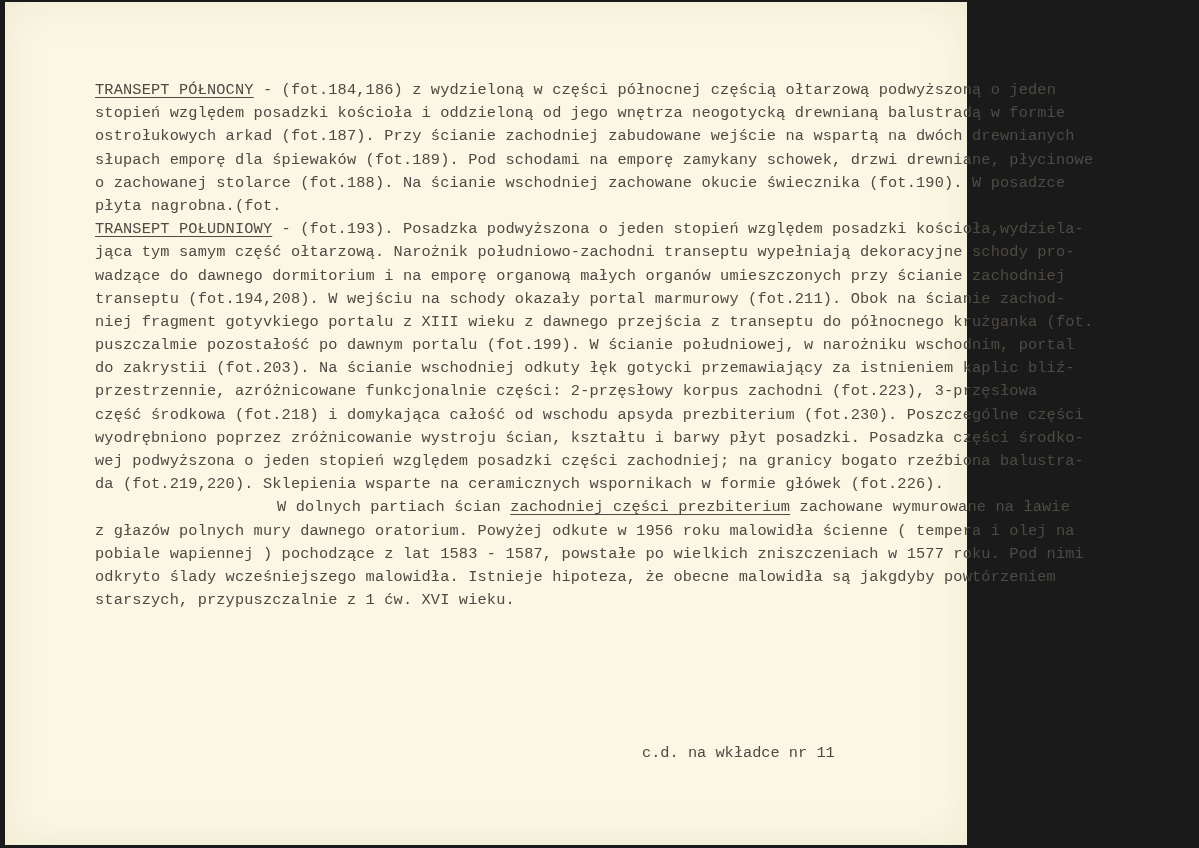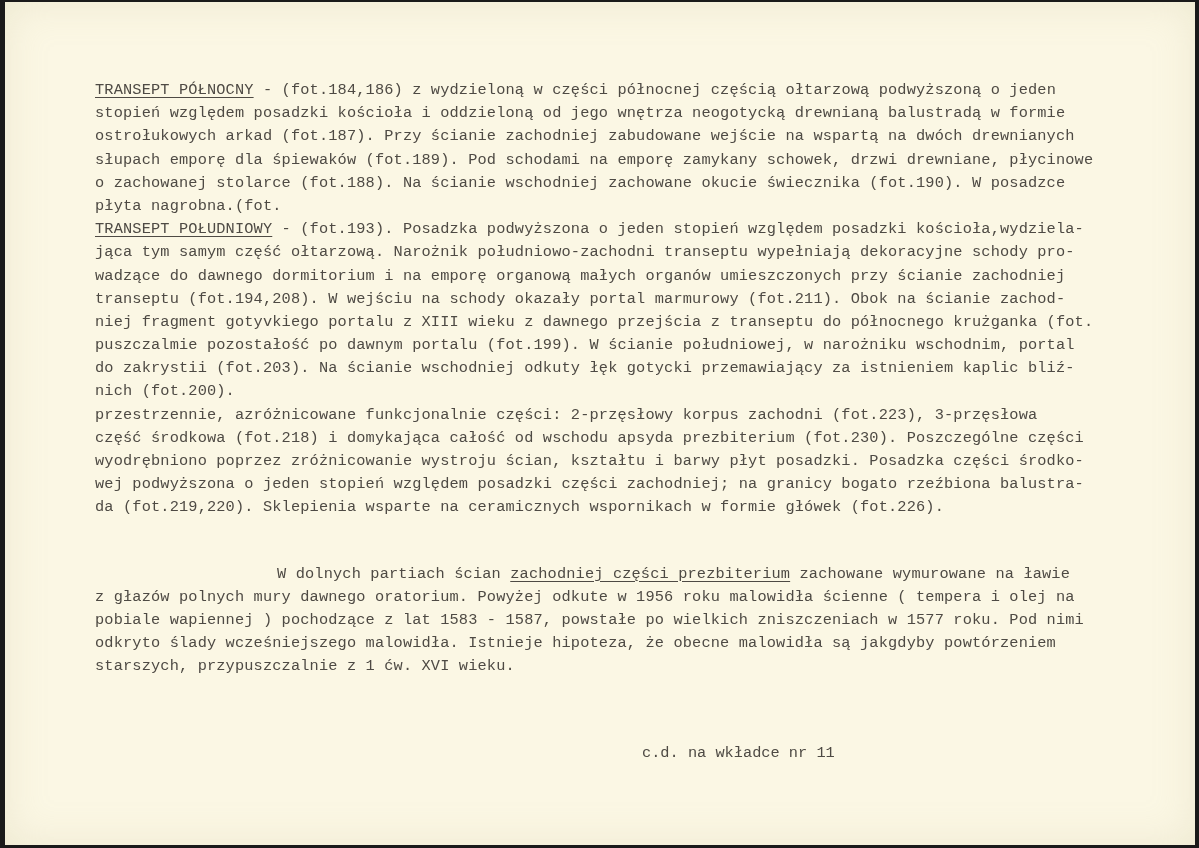--- a/index.html
+++ b/index.html
@@ -3,40 +3,40 @@
   <meta charset="utf-8">
   <style>
     html, body { margin: 0; padding: 0; }
     body {
       width: 1199px; height: 848px; overflow: hidden;
       background: #1a1a1a;
       position: relative;
     }
     .page {
       position: absolute;
-      left: 5px; top: 2px; width: 1190px; height: 843px;
+      left: 5px; top: 2px; width: 962px; height: 843px;
       background: #fbf7e4;
       box-shadow: inset 0 0 40px rgba(200,190,150,0.25);
     }
     .text {
       position: absolute;
       left: 90px; top: 77px;
       width: 1080px;
       font-family: "Liberation Mono", "DejaVu Sans Mono", monospace;
       font-size: 15.3px;
       color: #4e4a44;
       letter-spacing: 0.15px;
     }
     .line {
       height: 23.2px;
       line-height: 23.2px;
       white-space: pre;
     }
     .ul { text-decoration: underline; text-underline-offset: 3px; }
-    .indent { padding-left: 182px; margin-top: 43px; }
+    .indent { padding-left: 182px; }
     .cont {
       position: absolute;
       left: 617px; top: 742px;
       font-family: "Liberation Mono", "DejaVu Sans Mono", monospace;
       font-size: 15.3px; color: #4e4a44; white-space: pre; margin-left: 20px;
     }
   </style>
 </head>
 <body>
 
@@ -50,21 +50,20 @@
     <div class="line">o zachowanej stolarce (fot.188). Na ścianie wschodniej zachowane okucie świecznika (fot.190). W posadzce</div>
     <div class="line">płyta nagrobna.(fot.</div>
 
     <div class="line"><span class="ul">TRANSEPT POŁUDNIOWY</span><span> - (fot.193). Posadzka podwyższona o jeden stopień względem posadzki kościoła,wydziela-</span></div>
     <div class="line">jąca tym samym część ołtarzową. Narożnik południowo-zachodni transeptu wypełniają dekoracyjne schody pro-</div>
     <div class="line">wadzące do dawnego dormitorium i na emporę organową małych organów umieszczonych przy ścianie zachodniej</div>
     <div class="line">transeptu (fot.194,208). W wejściu na schody okazały portal marmurowy (fot.211). Obok na ścianie zachod-</div>
     <div class="line">niej fragment gotyvkiego portalu z XIII wieku z dawnego przejścia z transeptu do północnego krużganka (fot.</div>
     <div class="line">puszczalmie pozostałość po dawnym portalu (fot.199). W ścianie południowej, w narożniku wschodnim, portal</div>
     <div class="line">do zakrystii (fot.203). Na ścianie wschodniej odkuty łęk gotycki przemawiający za istnieniem kaplic bliź-</div>
-    <div class="line">nich (fot.200).</div>
 
     <div class="line">przestrzennie, azróżnicowane funkcjonalnie części: 2-przęsłowy korpus zachodni (fot.223), 3-przęsłowa</div>
     <div class="line">część środkowa (fot.218) i domykająca całość od wschodu apsyda prezbiterium (fot.230). Poszczególne części</div>
     <div class="line">wyodrębniono poprzez zróżnicowanie wystroju ścian, kształtu i barwy płyt posadzki. Posadzka części środko-</div>
     <div class="line">wej podwyższona o jeden stopień względem posadzki części zachodniej; na granicy bogato rzeźbiona balustra-</div>
     <div class="line">da (fot.219,220). Sklepienia wsparte na ceramicznych wspornikach w formie główek (fot.226).</div>
 
     <div class="line indent"><span>W dolnych partiach ścian </span><span class="ul">zachodniej części prezbiterium</span><span> zachowane wymurowane na ławie</span></div>
     <div class="line">z głazów polnych mury dawnego oratorium. Powyżej odkute w 1956 roku malowidła ścienne ( tempera i olej na</div>
     <div class="line">pobiale wapiennej ) pochodzące z lat 1583 - 1587, powstałe po wielkich zniszczeniach w 1577 roku. Pod nimi</div>

